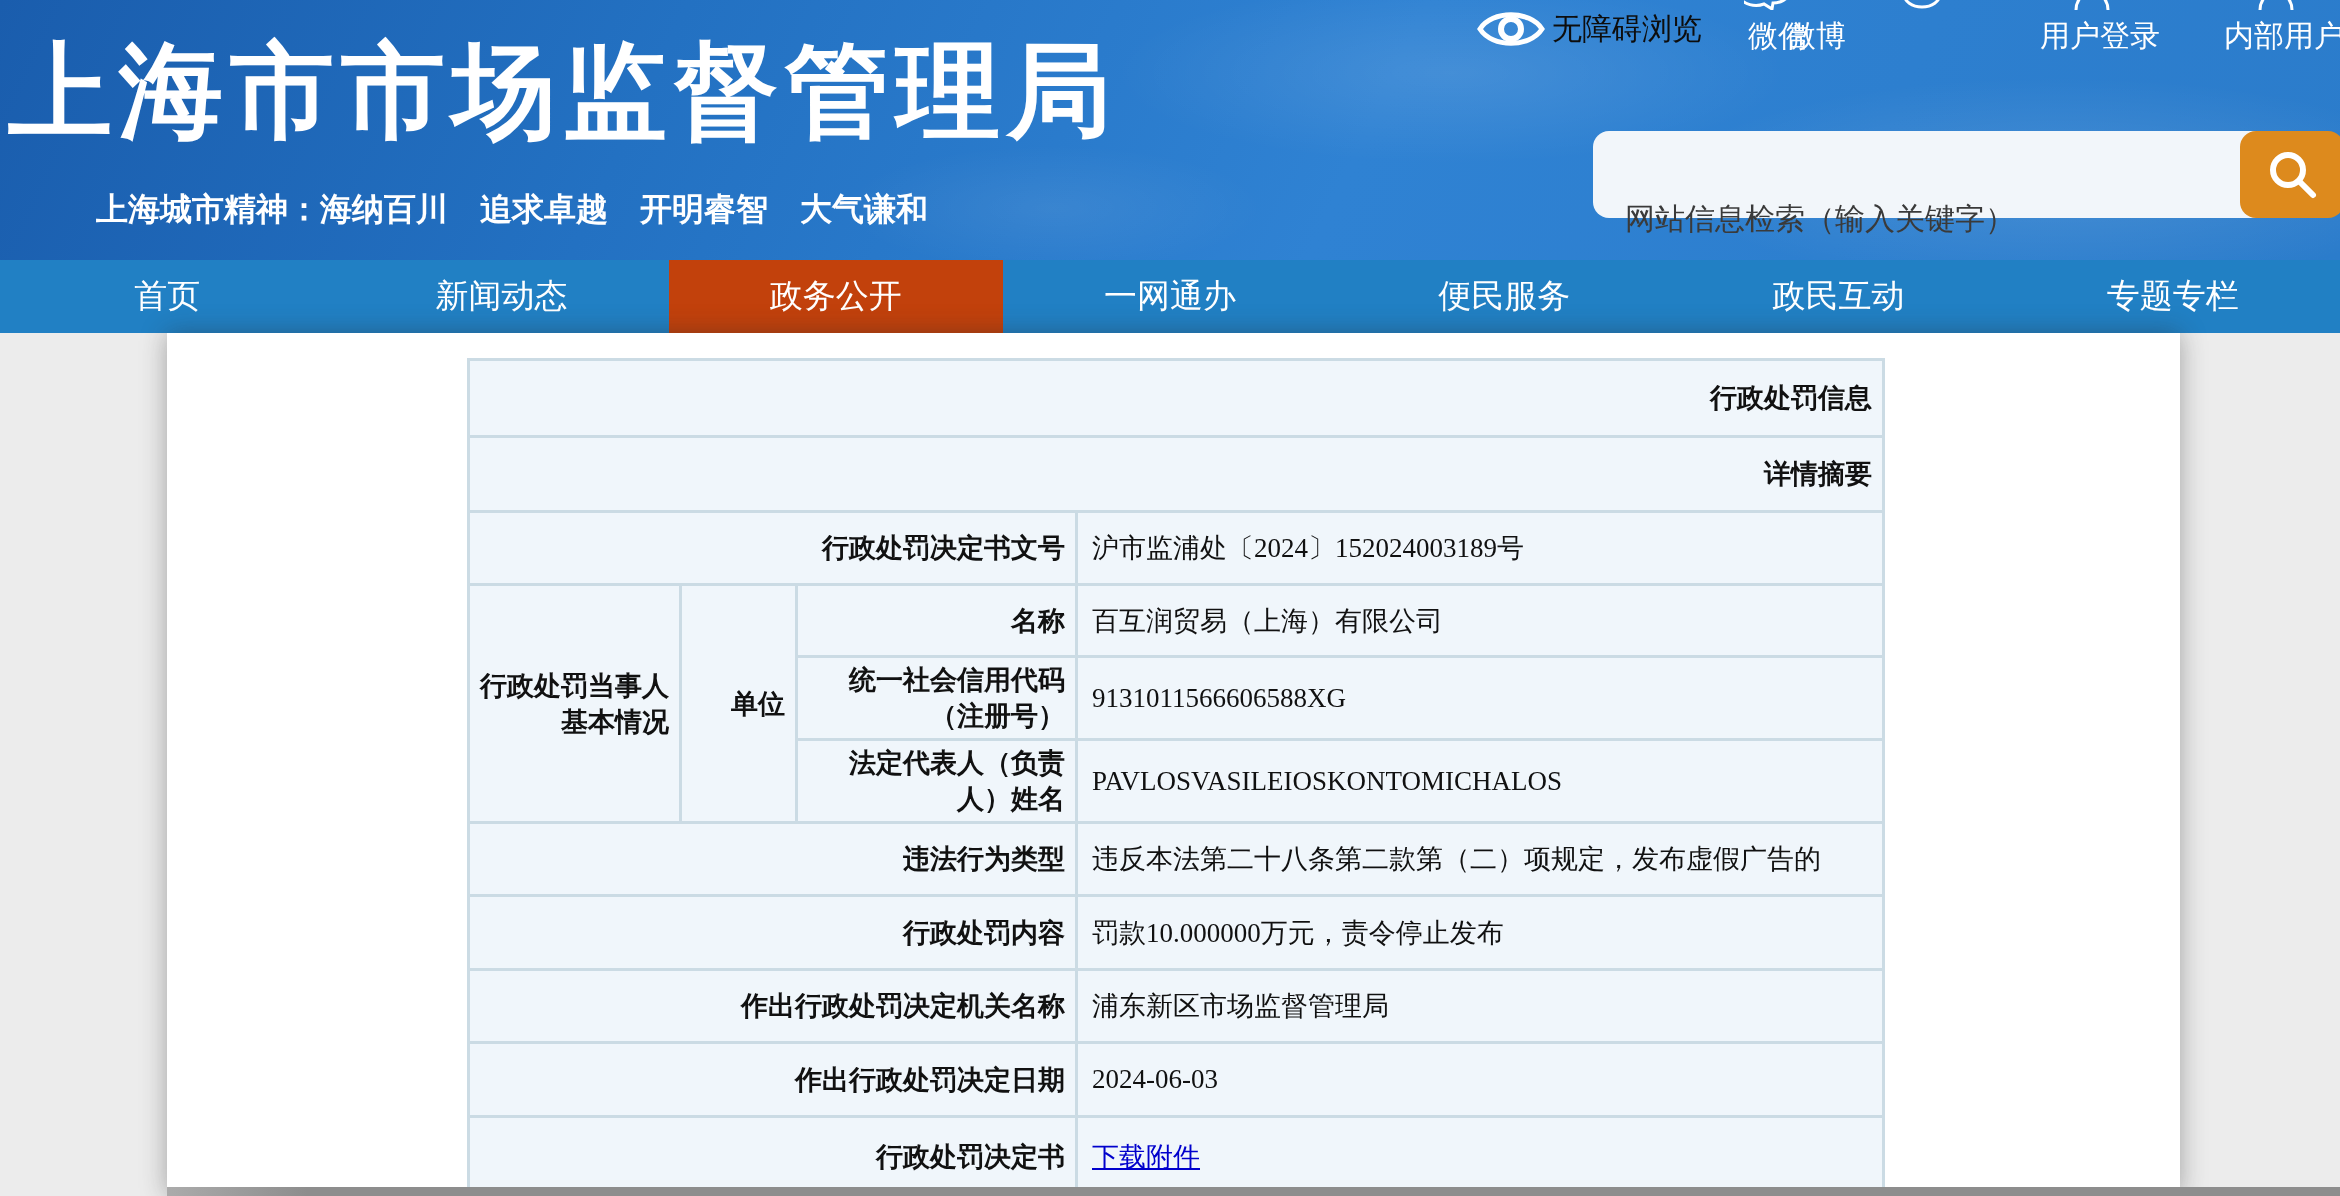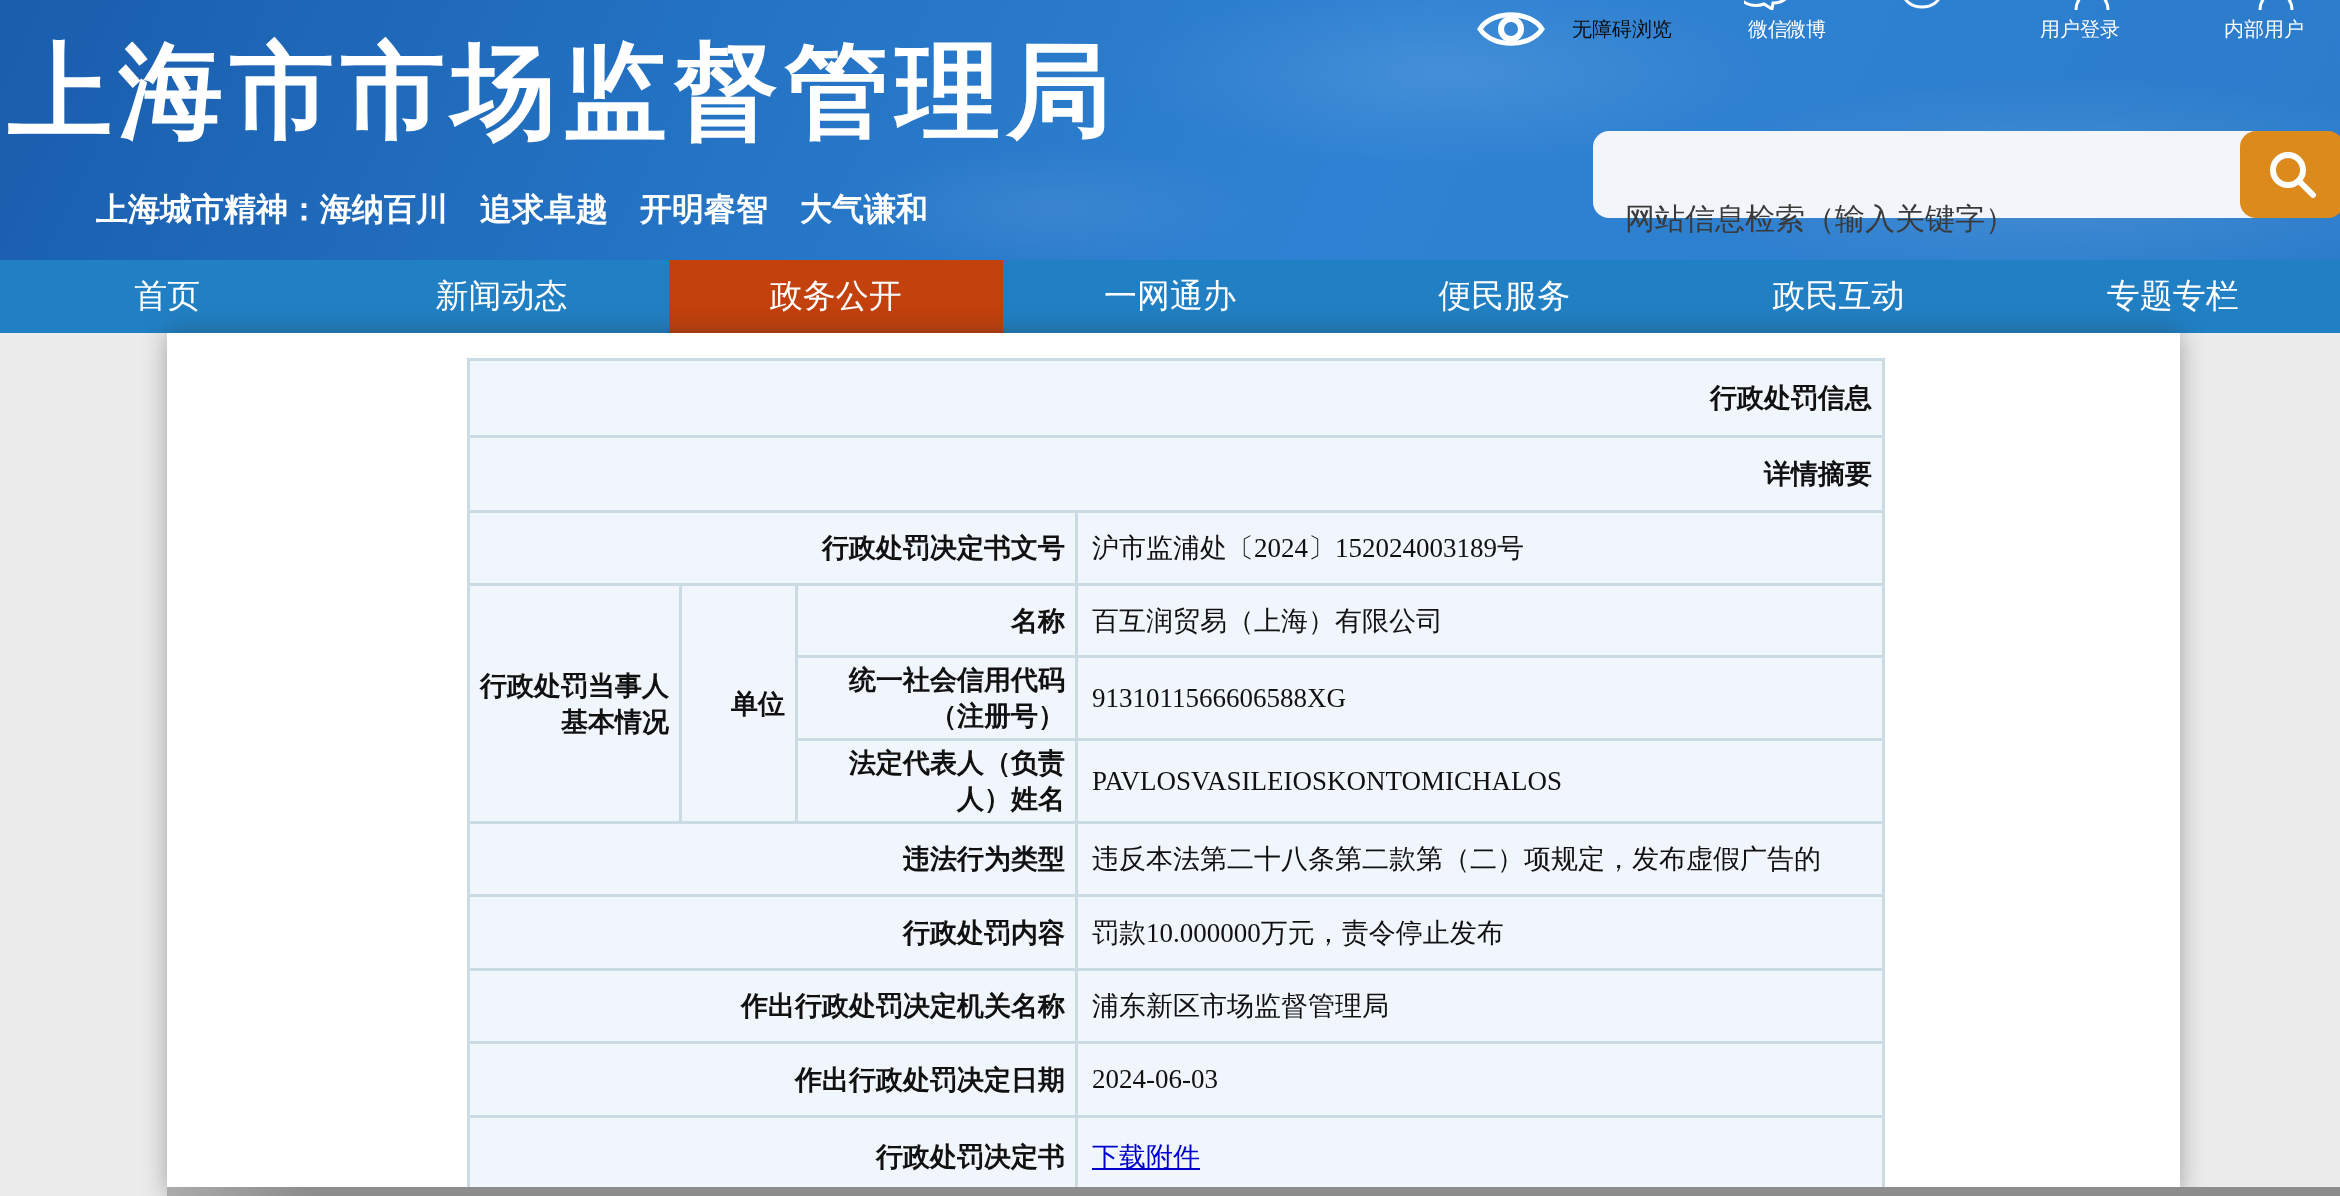--- a/index.html
+++ b/index.html
@@ -12,21 +12,21 @@
   .site-header .clouds{position:absolute;inset:0;pointer-events:none;
     background:
       radial-gradient(ellipse 480px 130px at 62% 28%, rgba(255,255,255,.10), transparent 70%),
       radial-gradient(ellipse 560px 150px at 88% 70%, rgba(255,255,255,.12), transparent 70%),
       radial-gradient(ellipse 300px 90px at 45% 80%, rgba(255,255,255,.07), transparent 70%);}
   .logo{position:absolute;left:8px;top:34px;margin:0;font-size:104px;font-weight:bold;
     color:#ffffff;letter-spacing:7px;line-height:1.1;white-space:nowrap;}
   .slogan{position:absolute;left:96px;top:188px;font-size:32px;font-weight:bold;color:#ffffff;white-space:nowrap;}
 
   
-  .top-menu-item{position:absolute;display:flex;align-items:center;gap:26px;font-size:20px;
+  .top-menu-item{position:absolute;display:flex;align-items:center;gap:6px;font-size:30px;
     color:#ffffff;white-space:nowrap;cursor:pointer;z-index:4;}
   .tm-acc{left:1476px;top:6px;color:#0d0d0d;}
   .tm-wechat{left:1748px;top:16px;}
   .tm-weibo{left:1786px;top:16px;}
   .tm-login{left:2040px;top:16px;}
   .tm-internal{left:2224px;top:16px;}
   .peek-icon{position:absolute;z-index:3;}
   .pk-wechat{left:1744px;top:-26px;}
   .pk-weibo{left:1900px;top:-28px;}
   .pk-login{left:2072px;top:-26px;}

